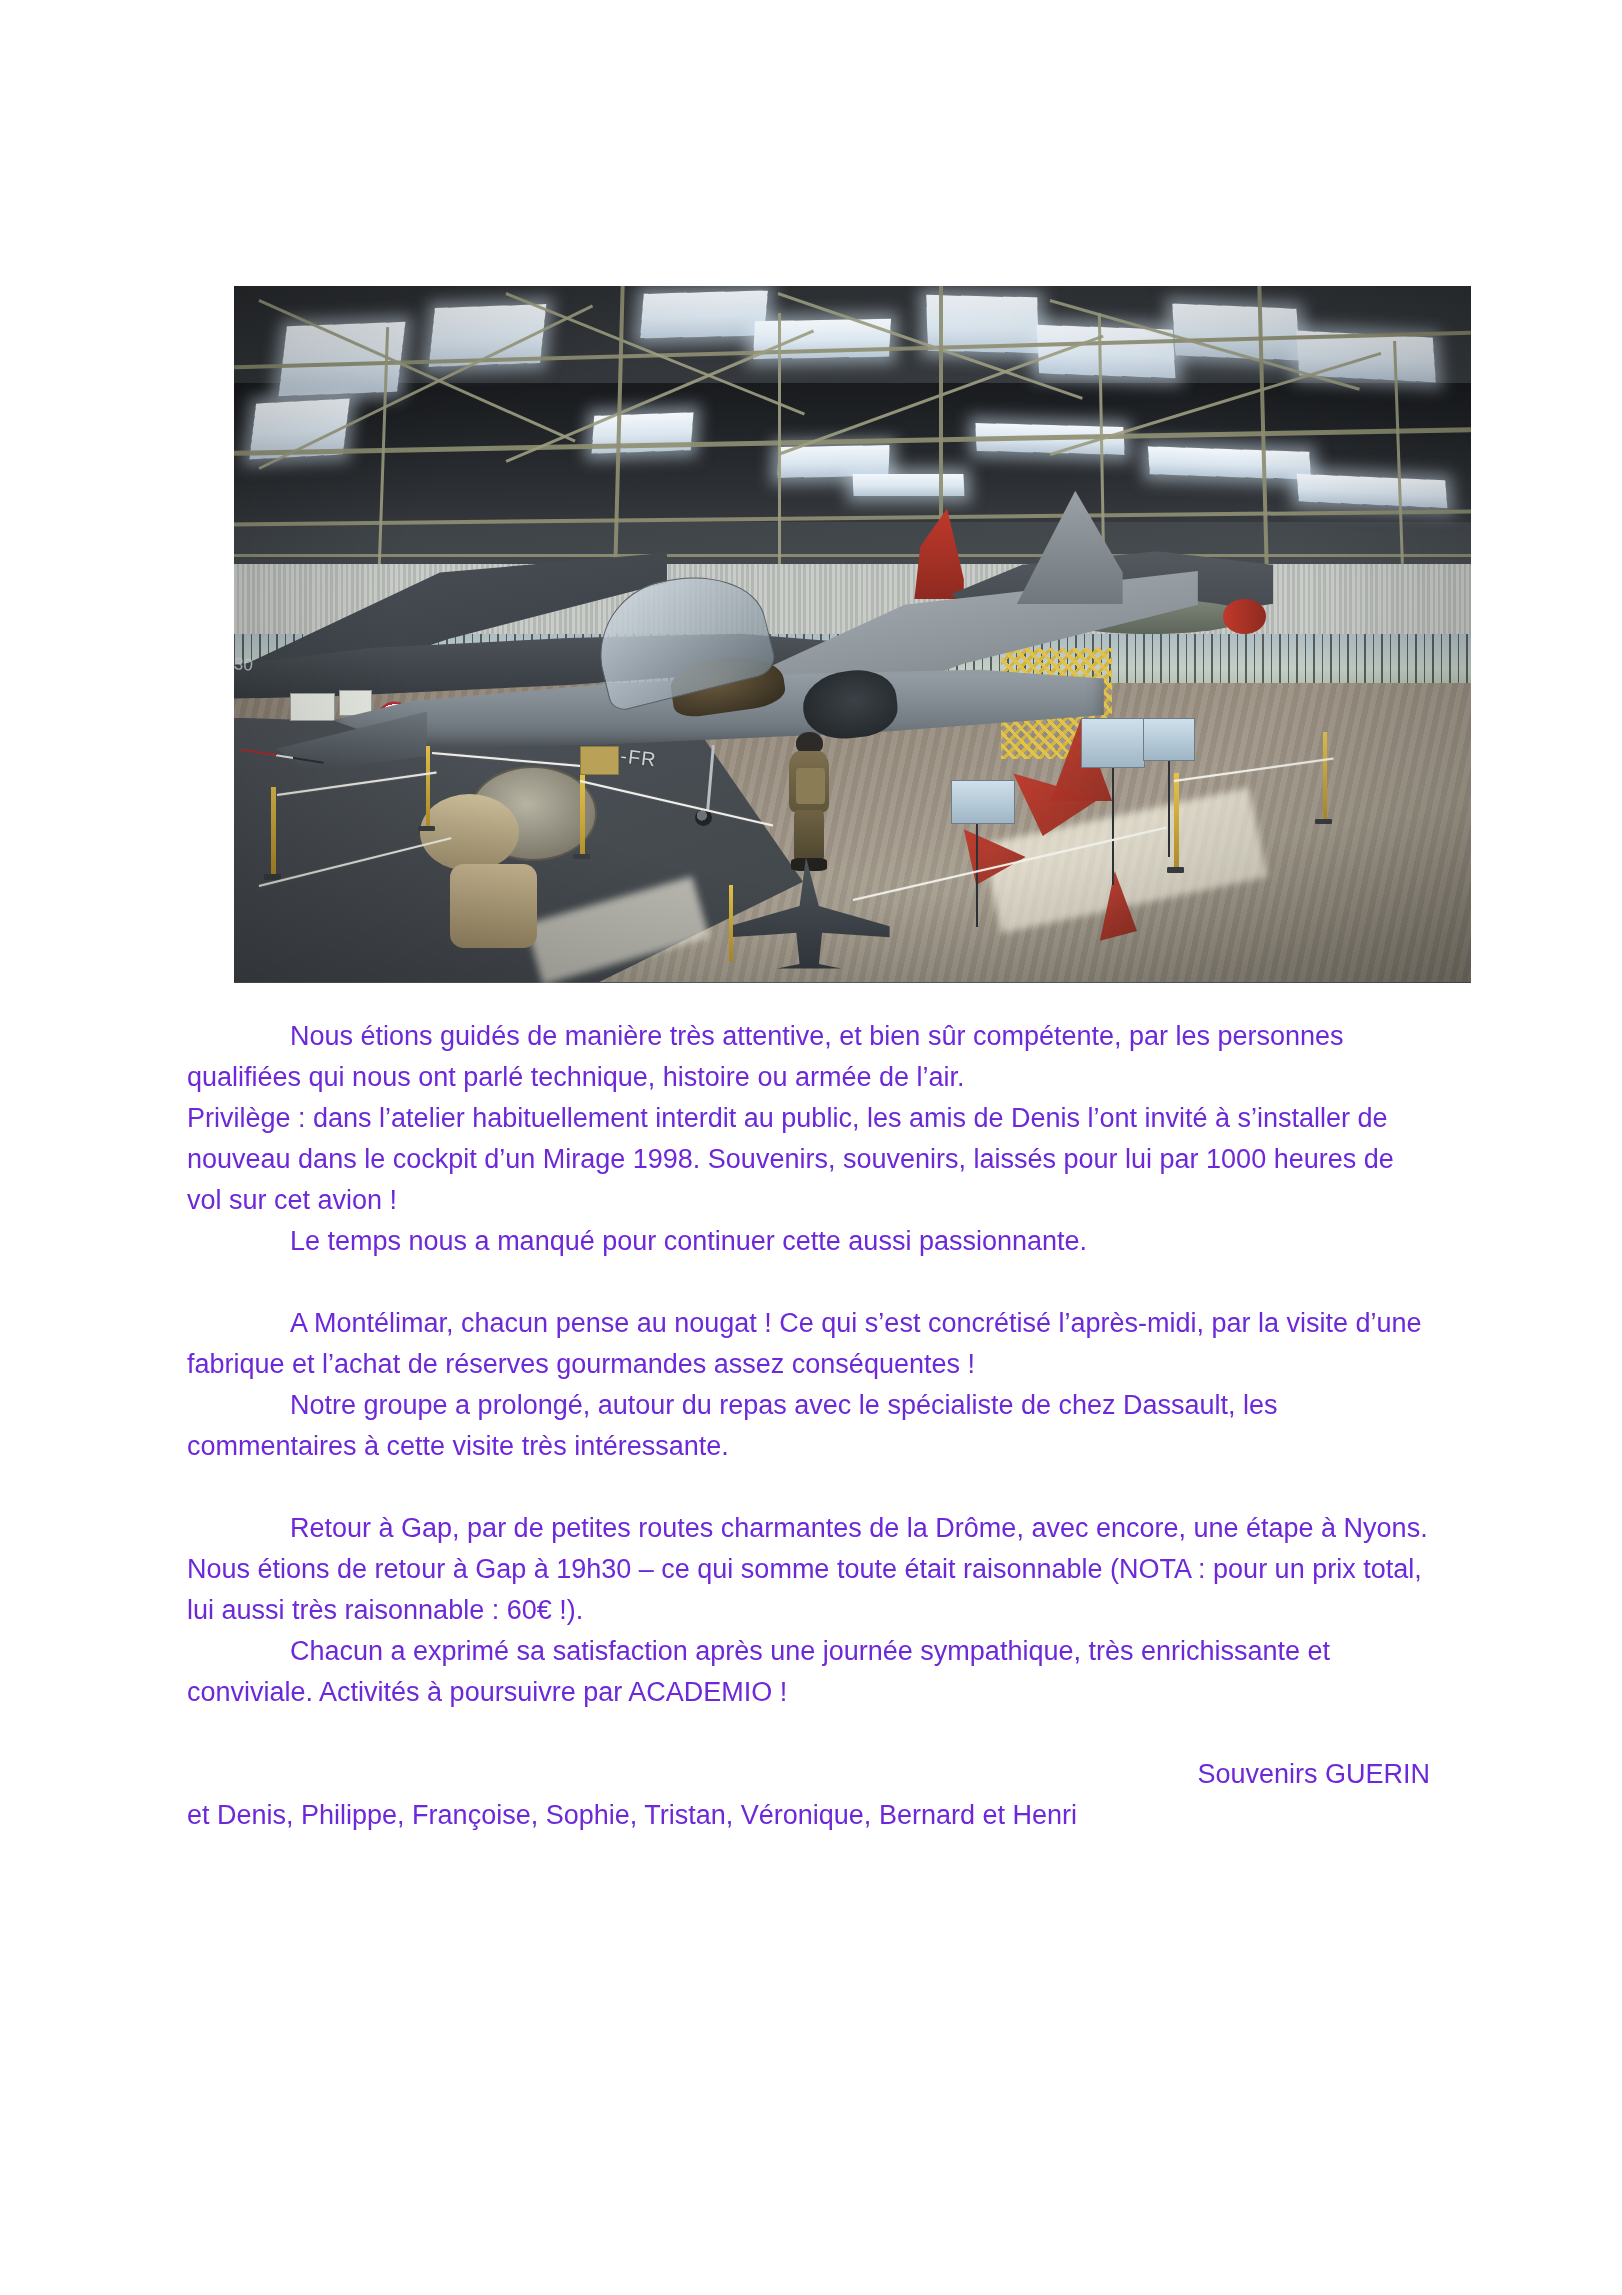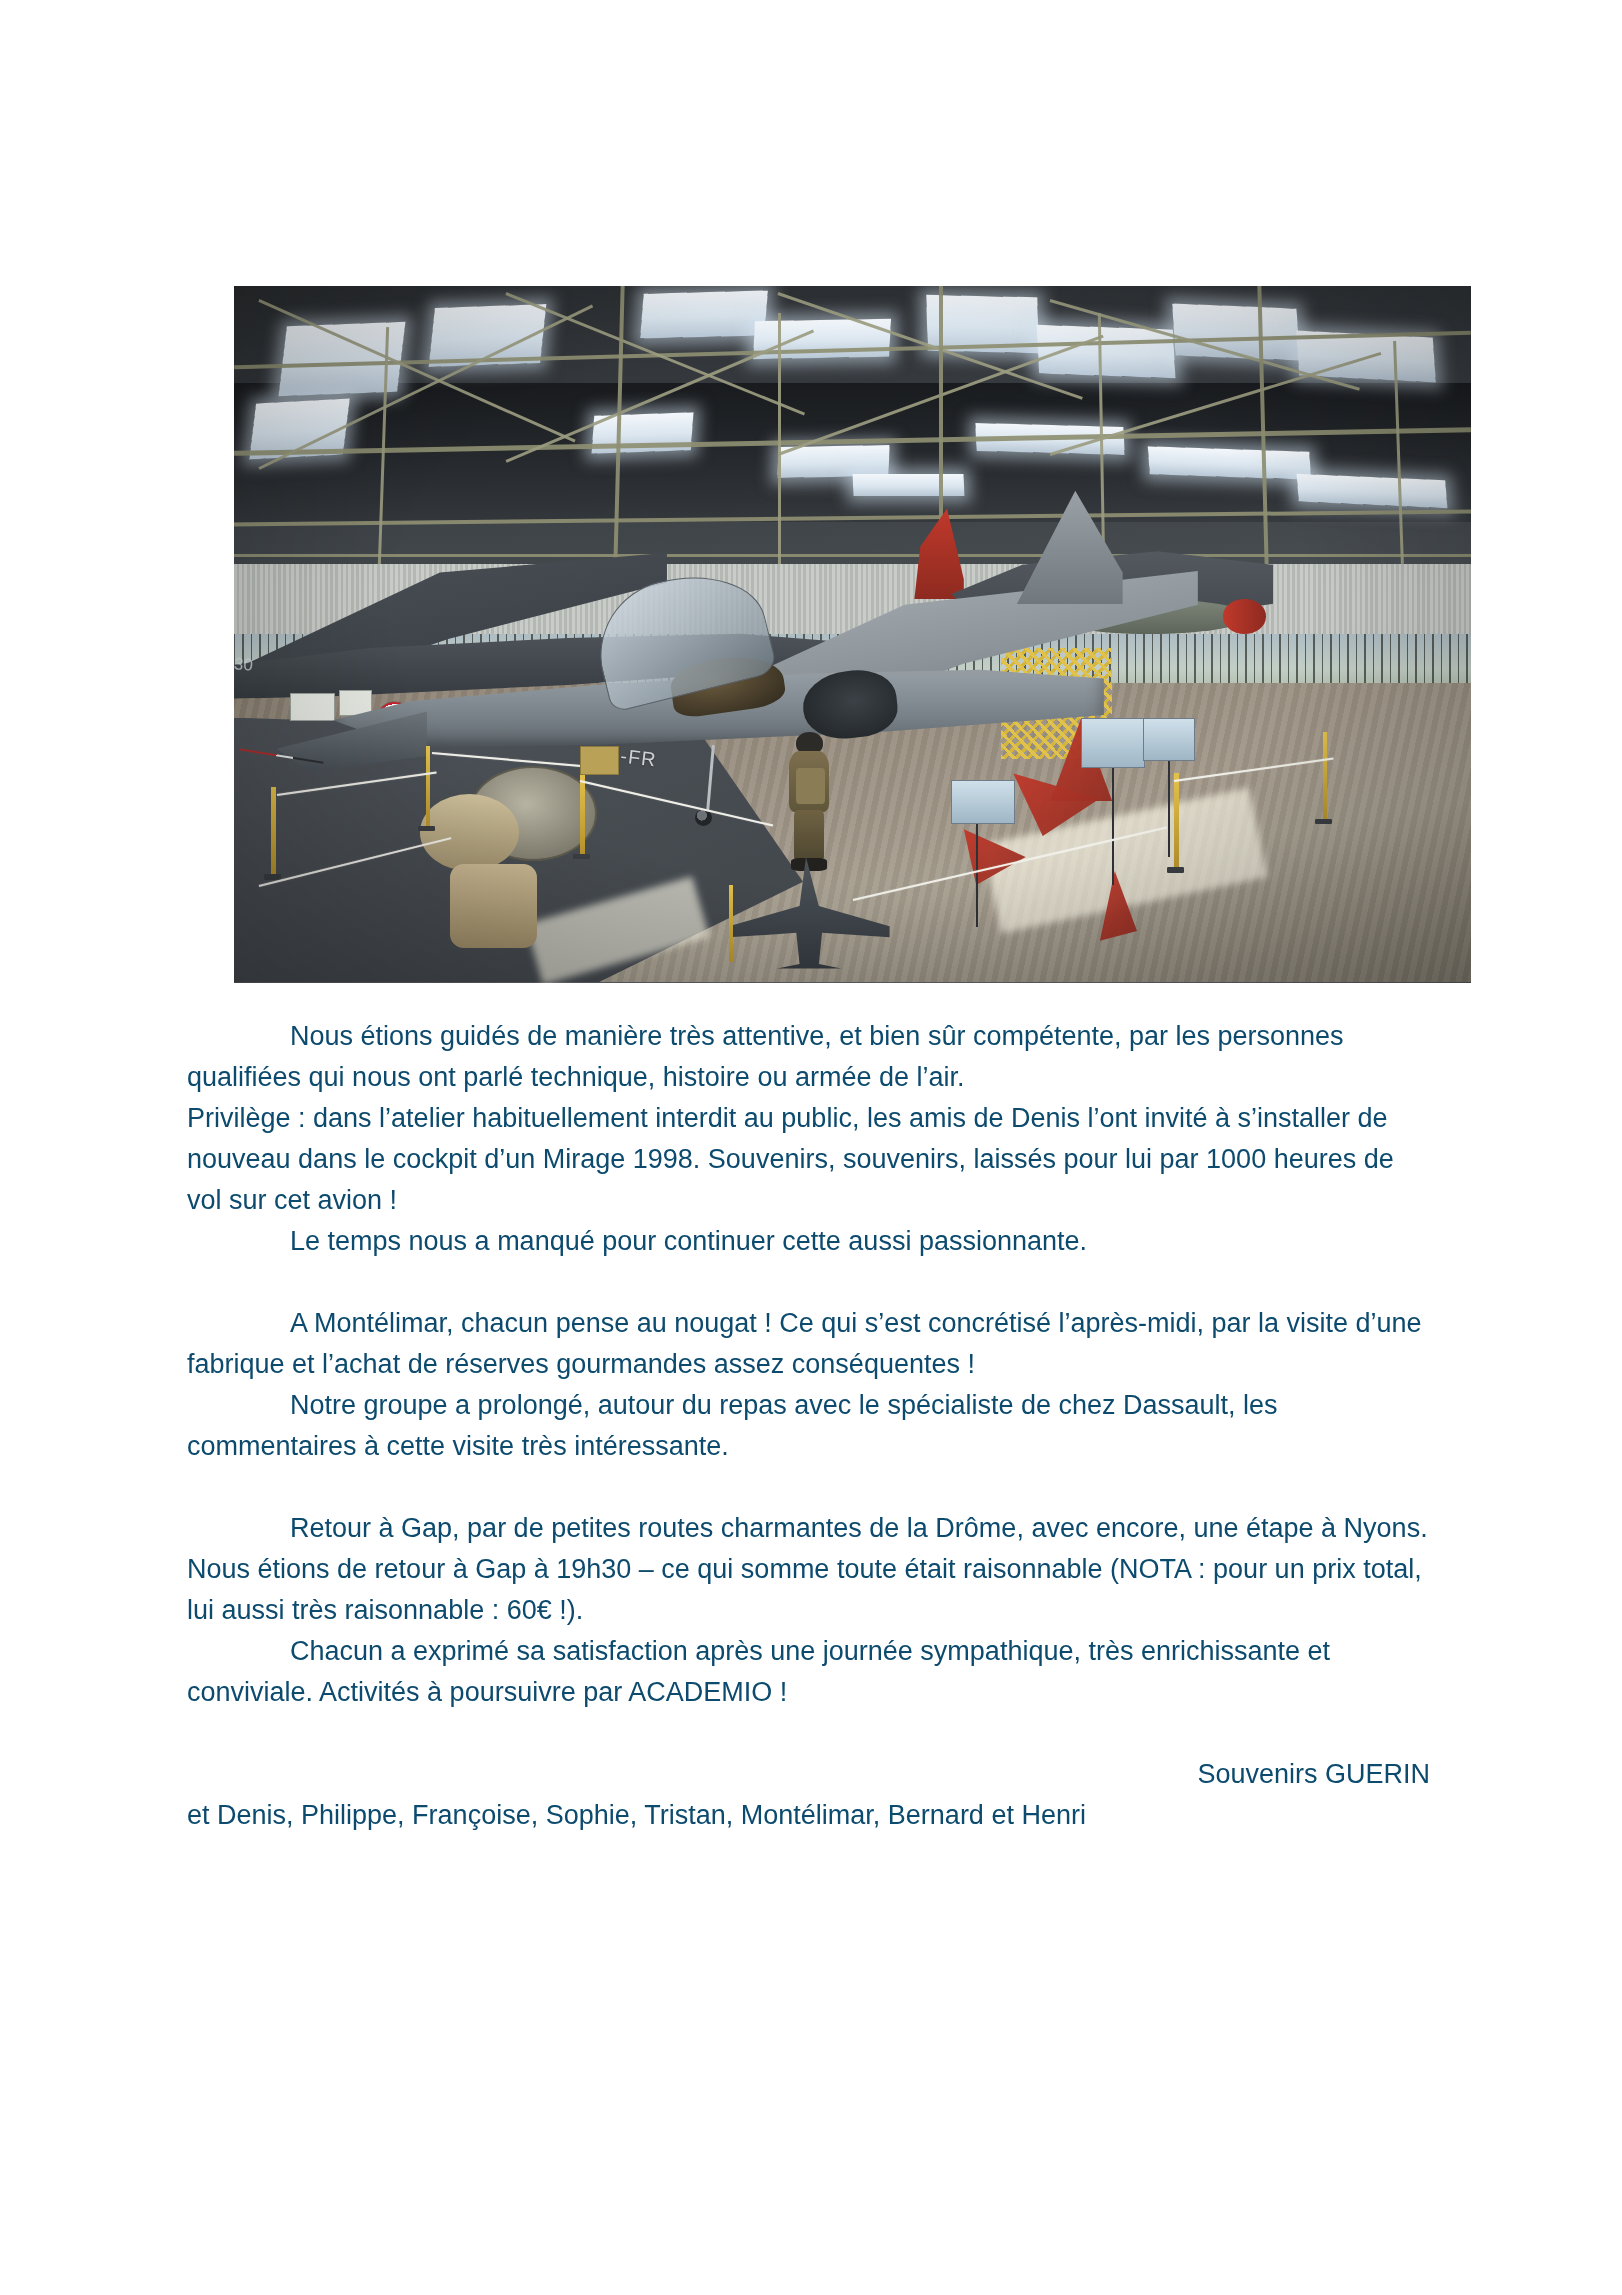--- a/index.html
+++ b/index.html
@@ -410,21 +410,21 @@
   }
 
   
   .body-text {
     position: absolute;
     left: 187px;
     top: 1016px;
     width: 1243px;
     font-size: 27px;
     line-height: 41px;
-    color: #0c4a6e;
+    color: #6d28d9;
     font-family: "Liberation Sans", sans-serif;
   }
   .para { margin: 0; }
   .para.indent { text-indent: 103px; }
   .spacer { height: 41px; }
   .signature {
     text-align: right;
     margin: 0;
   }
   .cosigners { margin: 0; }
@@ -578,17 +578,17 @@
     <p class="para indent">Notre groupe a prolongé, autour du repas avec le spécialiste de chez Dassault, les commentaires à cette visite très intéressante.</p>
 
     <div class="spacer"></div>
 
     <p class="para indent">Retour à Gap, par de petites routes charmantes de la Drôme, avec encore, une étape à Nyons. Nous étions de retour à Gap à 19h30 – ce qui somme toute était raisonnable (NOTA : pour un prix total, lui aussi très raisonnable : 60€ !).</p>
     <p class="para indent">Chacun a exprimé sa satisfaction après une journée sympathique, très enrichissante et conviviale. Activités à poursuivre par ACADEMIO !</p>
 
     <div class="spacer"></div>
 
     <p class="signature">Souvenirs GUERIN</p>
-    <p class="cosigners">et Denis, Philippe, Françoise, Sophie, Tristan, Montélimar, Bernard et Henri</p>
+    <p class="cosigners">et Denis, Philippe, Françoise, Sophie, Tristan, Véronique, Bernard et Henri</p>
   </div>
 
 </div>
 
 
 </body></html>

